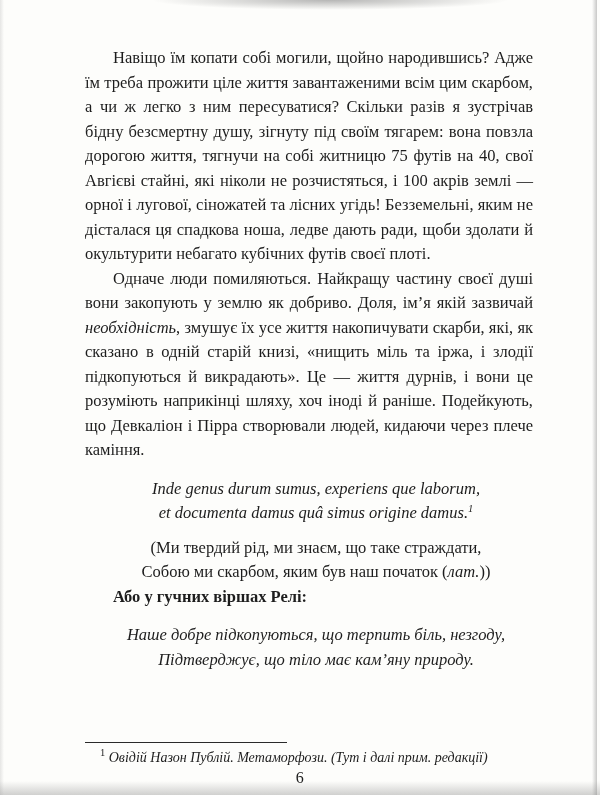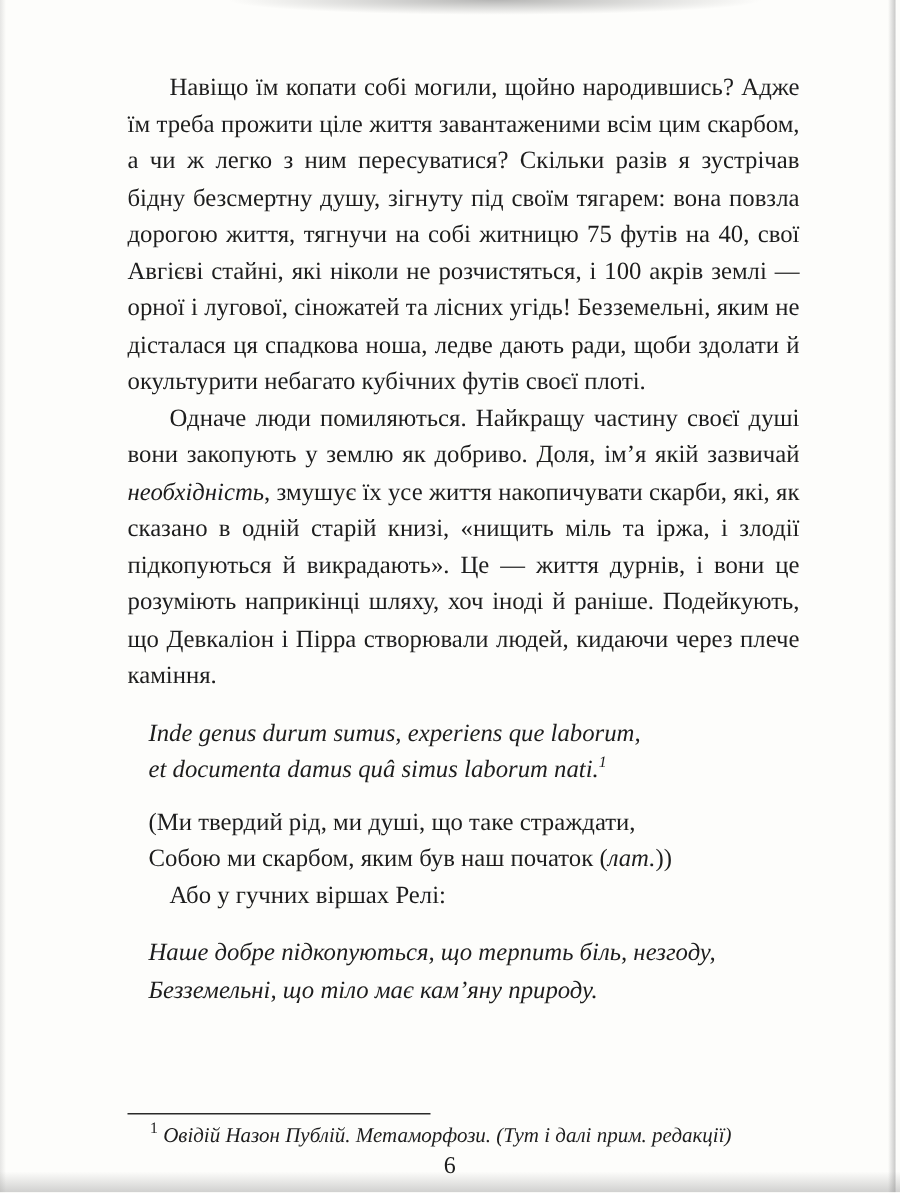--- a/index.html
+++ b/index.html
@@ -50,22 +50,23 @@
     margin: 14px 0 0 14px;
     font-style: italic;
   }
   .translation {
     margin: 10px 0 0 14px;
     font-style: normal;
   }
   .intro {
     margin: 13px 0 0 0;
     text-indent: 28px;
+    font-weight: bold;
   }
-  .verse-line { line-height: 24.5px; }
+  .verse-line { line-height: 24.5px; text-align: center; }
   sup {
     font-size: 10.5px;
     line-height: 0;
     vertical-align: super;
   }
   .footnote-area {
     position: absolute;
     left: 85px;
     bottom: 28px;
     width: 448px;
@@ -101,33 +102,33 @@
   <div class="scan-left"></div>
 
   <div class="content">
 
     <p class="body"><span>Навіщо їм копати собі могили, щойно народившись? Адже їм треба прожити ціле життя завантаженими всім цим скарбом, а чи ж легко з ним пересуватися? Скільки разів я зустрічав бідну безсмертну душу, зігнуту під своїм тягарем: вона повзла дорогою життя, тягнучи на собі житницю 75 футів на 40, свої Авгієві стайні, які ніколи не розчистяться, і 100 акрів землі — орної і лугової, сіножатей та лісних угідь! Безземельні, яким не дісталася ця спадкова ноша, ледве дають ради, щоби здолати й окультурити небагато кубічних футів своєї плоті.</span></p>
 
     <p class="body"><span>Одначе люди помиляються. Найкращу частину своєї душі вони закопують у землю як добриво. Доля, ім’я якій зазвичай </span><i>необхідність</i><span>, змушує їх усе життя накопичувати скарби, які, як сказано в одній старій книзі, «нищить міль та іржа, і злодії підкопуються й викрадають». Це — життя дурнів, і вони це розуміють наприкінці шляху, хоч іноді й раніше. Подейкують, що Девкаліон і Пірра створювали людей, кидаючи через плече каміння.</span></p>
 
     <div class="verse">
       <div class="verse-line"><span>Inde genus durum sumus, experiens que laborum,</span></div>
-      <div class="verse-line"><span>et documenta damus quâ simus laborum nati.</span><sup>1</sup></div>
+      <div class="verse-line"><span>et documenta damus quâ simus origine damus.</span><sup>1</sup></div>
     </div>
 
     <div class="translation">
-      <div class="verse-line"><span>(Ми твердий рід, ми душі, що таке страждати,</span></div>
+      <div class="verse-line"><span>(Ми твердий рід, ми знаєм, що таке страждати,</span></div>
       <div class="verse-line"><span>Собою ми скарбом, яким був наш початок (</span><i>лат.</i><span>))</span></div>
     </div>
 
     <p class="body intro"><span>Або у гучних віршах Релі:</span></p>
 
     <div class="verse">
       <div class="verse-line"><span>Наше добре підкопуються, що терпить біль, незгоду,</span></div>
-      <div class="verse-line"><span>Безземельні, що тіло має кам’яну природу.</span></div>
+      <div class="verse-line"><span>Підтверджує, що тіло має кам’яну природу.</span></div>
     </div>
 
   </div>
 
   <div class="footnote-area">
     <div class="footnote-rule"></div>
     <div class="footnote"><sup>1</sup> <span>Овідій Назон Публій. Метаморфози. (Тут і далі прим. редакції)</span></div>
   </div>
 
   <div class="page-number">6</div>

